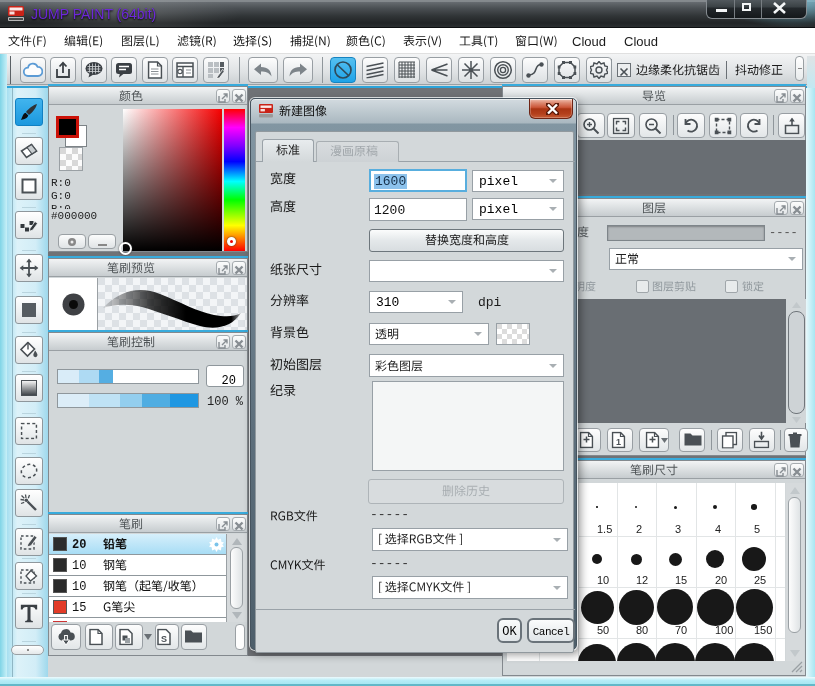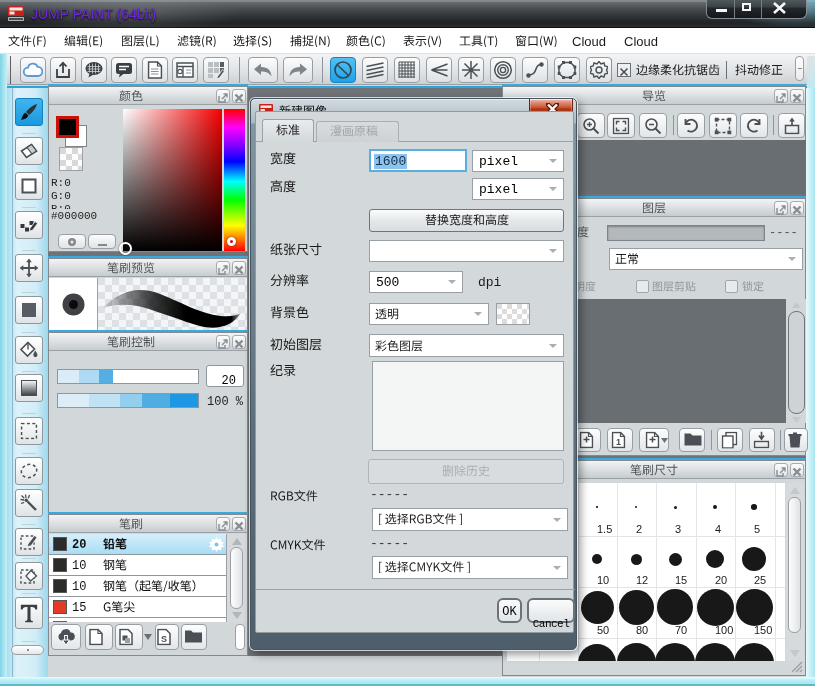--- a/index.html
+++ b/index.html
@@ -795,21 +795,21 @@
       <svg class="ab" style="left:28px;top:6px" width="48" height="12" viewBox="0 0 48 12">
         <path fill="#111" transform="matrix(0.012 0 0 -0.012 0 10.32)" d="M360 213C390 163 426 95 442 51L495 83C480 125 444 190 411 240ZM135 235C115 174 82 112 41 68C56 59 82 40 94 30C133 77 173 150 196 220ZM553 744V400C553 267 545 95 460 -25C476 -34 506 -57 518 -71C610 59 623 256 623 400V432H775V-75H848V432H958V502H623V694C729 710 843 736 927 767L866 822C794 792 665 762 553 744ZM214 827C230 799 246 765 258 735H61V672H503V735H336C323 768 301 811 282 844ZM377 667C365 621 342 553 323 507H46V443H251V339H50V273H251V18C251 8 249 5 239 5C228 4 197 4 162 5C172 -13 182 -41 184 -59C233 -59 267 -58 290 -47C313 -36 320 -18 320 17V273H507V339H320V443H519V507H391C410 549 429 603 447 652ZM126 651C146 606 161 546 165 507L230 525C225 563 208 622 187 665Z M1394 755V695H1581V620H1330V561H1581V483H1387V422H1581V345H1379V288H1581V209H1337V149H1581V49H1652V149H1937V209H1652V288H1899V345H1652V422H1876V561H1945V620H1876V755H1652V840H1581V755ZM1652 561H1809V483H1652ZM1652 620V695H1809V620ZM1097 393C1097 404 1120 417 1135 425H1258C1246 336 1226 259 1200 193C1173 233 1151 283 1134 343L1078 322C1102 241 1132 177 1169 126C1134 60 1089 8 1037 -30C1053 -40 1081 -66 1092 -80C1140 -43 1183 7 1218 70C1323 -30 1469 -55 1653 -55H1933C1937 -35 1951 -2 1962 14C1911 13 1694 13 1654 13C1485 13 1347 35 1249 132C1290 225 1319 342 1334 483L1292 493L1278 492H1192C1242 567 1293 661 1338 758L1290 789L1266 778H1064V711H1237C1197 622 1147 540 1129 515C1109 483 1084 458 1066 454C1076 439 1091 408 1097 393Z M2375 279C2455 262 2557 227 2613 199L2644 250C2588 276 2487 309 2407 325ZM2275 152C2413 135 2586 95 2682 61L2715 117C2618 149 2445 188 2310 203ZM2084 796V-80H2156V-38H2842V-80H2917V796ZM2156 29V728H2842V29ZM2414 708C2364 626 2278 548 2192 497C2208 487 2234 464 2245 452C2275 472 2306 496 2337 523C2367 491 2404 461 2444 434C2359 394 2263 364 2174 346C2187 332 2203 303 2210 285C2308 308 2413 345 2508 396C2591 351 2686 317 2781 296C2790 314 2809 340 2823 353C2735 369 2647 396 2569 432C2644 481 2707 538 2749 606L2706 631L2695 628H2436C2451 647 2465 666 2477 686ZM2378 563 2385 570H2644C2608 531 2560 496 2506 465C2455 494 2411 527 2378 563Z M3486 710H3666C3649 681 3628 651 3607 629H3420C3444 656 3466 683 3486 710ZM3487 839C3445 755 3366 649 3256 571C3272 561 3294 539 3305 523C3324 537 3341 552 3358 567V413H3513C3465 371 3394 329 3287 296C3303 283 3321 262 3330 249C3420 278 3486 313 3534 350C3550 335 3564 320 3577 303C3509 242 3384 180 3287 151C3301 139 3319 117 3329 102C3417 134 3530 197 3604 260C3614 241 3622 222 3628 204C3549 123 3402 46 3278 10C3292 -3 3311 -27 3322 -44C3430 -7 3555 63 3642 141C3651 78 3640 24 3618 3C3604 -14 3589 -16 3569 -16C3552 -16 3529 -15 3503 -12C3514 -31 3520 -60 3521 -77C3544 -79 3566 -79 3584 -79C3619 -79 3645 -72 3670 -45C3713 -4 3727 104 3694 209L3743 232C3779 123 3841 28 3921 -23C3932 -5 3954 21 3970 34C3893 76 3831 162 3798 259C3837 279 3876 301 3909 322L3858 370C3812 337 3738 292 3675 260C3653 307 3621 352 3577 387L3600 413H3898V629H3685C3714 664 3743 703 3765 741L3721 773L3707 769H3526L3559 826ZM3425 571H3603C3598 542 3588 507 3563 470H3425ZM3665 571H3829V470H3637C3655 507 3663 542 3665 571ZM3262 836C3209 685 3122 535 3029 437C3043 420 3065 381 3072 363C3102 395 3131 433 3159 473V-77H3230V588C3270 660 3305 738 3333 815Z"></path>
       </svg>
       <div class="ab" style="left:278px;top:0px;width:44px;height:20px;border:1px solid #6e2414;border-top:none;border-radius:0 0 6px 6px;
 background:linear-gradient(#f2c2b2,#dd8a72 20%,#cb5638 44%,#a93413 52%,#b4401c 78%,#c55c36);box-shadow:inset 0 1px 0 rgba(255,255,255,.55),inset 0 0 0 1px rgba(255,255,255,.25)">
 <svg class="ab" style="left:16px;top:4px" width="13" height="12" viewBox="0 0 13 12">
 <path d="M2 1.5 L11 10.5 M11 1.5 L2 10.5" stroke="#5c1a0a" stroke-width="4.6" stroke-linecap="round"></path>
 <path d="M2 1.5 L11 10.5 M11 1.5 L2 10.5" stroke="#fff" stroke-width="2.4"></path>
         </svg>
       </div>
-      <div class="ab" style="left:4px;top:12px;width:319px;height:522px;background:#d3d8da;border:1px solid #91999e;border-radius:2px">
+      <div class="ab" style="left:4px;top:32px;width:319px;height:522px;background:#d3d8da;border:1px solid #91999e;border-radius:2px">
         <div class="ab" style="left:0px;top:29px;width:319px;height:1px;background:#9aa2a8"></div>
         <div class="ab" style="left:6px;top:7px;width:52px;height:23px;background:linear-gradient(#e8ecee,#d3d8da);
 border:1px solid #9aa2a8;border-bottom:none;border-radius:3px 3px 0 0"></div>
         <svg class="ab" style="left:20px;top:12px" width="24" height="12" viewBox="0 0 24 12">
           <path fill="#222" transform="matrix(0.012 0 0 -0.012 0 10.32)" d="M466 764V693H902V764ZM779 325C826 225 873 95 888 16L957 41C940 120 892 247 843 345ZM491 342C465 236 420 129 364 57C381 49 411 28 425 18C479 94 529 211 560 327ZM422 525V454H636V18C636 5 632 1 617 0C604 0 557 -1 505 1C515 -22 526 -54 529 -76C599 -76 645 -74 674 -62C703 -49 712 -26 712 17V454H956V525ZM202 840V628H49V558H186C153 434 88 290 24 215C38 196 58 165 66 145C116 209 165 314 202 422V-79H277V444C311 395 351 333 368 301L412 360C392 388 306 498 277 531V558H408V628H277V840Z M1048 765C1098 695 1157 598 1183 538L1253 575C1226 634 1165 727 1113 796ZM1048 2 1124 -33C1171 62 1226 191 1268 303L1202 339C1156 220 1093 84 1048 2ZM1435 395H1646V262H1435ZM1435 461V596H1646V461ZM1607 805C1635 761 1667 701 1681 661H1452C1476 710 1497 762 1515 814L1445 831C1395 677 1310 528 1211 433C1227 421 1255 394 1266 380C1301 416 1334 458 1365 506V-80H1435V-9H1954V59H1719V196H1912V262H1719V395H1913V461H1719V596H1934V661H1686L1750 693C1734 731 1702 789 1670 833ZM1435 196H1646V59H1435Z"></path>
         </svg>
         <div class="ab" style="left:60px;top:9px;width:83px;height:21px;background:linear-gradient(#d8dcde,#cdd2d5);
 border:1px solid #a8aeb2;border-bottom:none;border-radius:3px 3px 0 0"></div>
         <svg class="ab" style="left:74px;top:13px" width="48" height="12" viewBox="0 0 48 12">
           <path fill="#a0a6aa" transform="matrix(0.012 0 0 -0.012 0 10.32)" d="M744 450H857V356H744ZM574 450H685V356H574ZM407 450H514V356H407ZM341 501V305H926V501ZM465 656H805V598H465ZM465 760H805V703H465ZM394 809V549H879V809ZM91 767C154 734 234 682 272 645L320 704C279 739 198 788 135 820ZM42 496C103 461 181 407 219 371L266 430C226 465 148 515 87 547ZM63 -10 127 -60C181 29 245 147 294 248L238 296C184 188 113 63 63 -10ZM784 194C744 150 691 113 628 82C567 113 515 151 475 194ZM317 256V194H391C433 138 487 90 552 50C464 17 365 -5 269 -16C282 -32 298 -62 304 -81C415 -63 527 -35 626 8C712 -33 811 -62 916 -79C926 -59 945 -30 961 -14C869 -2 783 19 705 48C786 95 854 155 897 232L849 259L836 256Z M1092 775V704H1910V775ZM1257 592V142H1739V592ZM1321 338H1463V206H1321ZM1530 338H1673V206H1530ZM1321 529H1463V398H1321ZM1530 529H1673V398H1530ZM1090 526V-29H1836V-76H1911V533H1836V41H1167V526Z M2369 402H2788V308H2369ZM2369 552H2788V459H2369ZM2699 165C2759 100 2838 11 2876 -42L2940 -4C2899 48 2818 135 2758 197ZM2371 199C2326 132 2260 56 2200 4C2219 -6 2250 -26 2264 -37C2320 17 2390 102 2442 175ZM2131 785V501C2131 347 2123 132 2035 -21C2053 -28 2085 -48 2099 -60C2192 101 2205 338 2205 501V715H2943V785ZM2530 704C2522 678 2507 642 2492 611H2295V248H2541V4C2541 -8 2537 -13 2521 -13C2506 -14 2455 -14 2396 -12C2405 -32 2416 -59 2419 -79C2496 -79 2545 -79 2576 -68C2605 -57 2614 -36 2614 3V248H2864V611H2573C2588 636 2603 664 2617 691Z M3520 561H3805V469H3520ZM3453 616V414H3875V616ZM3585 181H3743V85H3585ZM3528 235V31H3802V235ZM3334 827C3267 797 3151 771 3051 754C3060 737 3070 711 3072 695C3111 700 3152 707 3193 715V553H3051V482H3182C3146 369 3083 240 3026 169C3038 151 3058 119 3066 98C3111 158 3157 252 3193 350V-82H3264V379C3292 340 3325 291 3337 265L3383 326C3365 348 3290 432 3264 457V482H3396V553H3264V730C3307 741 3348 753 3382 766ZM3589 826C3604 799 3618 766 3629 736H3381V672H3954V736H3708C3697 769 3677 812 3659 845ZM3391 357V-80H3459V293H3870V-9C3870 -19 3866 -22 3856 -22C3847 -22 3814 -22 3778 -21C3787 -38 3796 -63 3798 -80C3853 -81 3888 -80 3910 -69C3933 -60 3938 -42 3938 -9V357Z"></path>
@@ -832,28 +832,31 @@
         <svg class="ab" style="left:14px;top:226px" width="52" height="13" viewBox="0 0 52 13">
           <path fill="#1b1b1b" transform="matrix(0.013 0 0 -0.013 0 11.18)" d="M160 808C192 765 229 706 246 668L306 707C289 743 251 799 218 840ZM415 755V682H579C567 352 526 115 345 -23C362 -36 393 -66 404 -81C593 79 640 324 656 682H848C836 221 822 51 789 14C778 -1 766 -4 748 -4C724 -4 669 -3 608 2C621 -18 630 -50 631 -71C688 -74 744 -75 778 -72C812 -68 834 -58 856 -28C895 23 908 197 922 714C922 724 923 755 923 755ZM54 663V595H305C244 467 136 334 35 259C48 246 68 208 75 188C116 221 158 263 199 311V-79H276V322C315 274 360 215 381 184L427 244C414 259 380 297 346 335C375 361 410 395 443 428L391 470C373 442 339 402 310 372L276 407V409C326 480 370 558 400 636L357 666L343 663Z M1462 327V-80H1531V-36H1833V-78H1905V327ZM1531 31V259H1833V31ZM1429 407C1458 419 1501 423 1873 452C1886 426 1897 402 1905 381L1969 414C1938 491 1868 608 1800 695L1740 666C1774 622 1808 569 1838 517L1519 497C1585 587 1651 703 1705 819L1627 841C1577 714 1495 580 1468 544C1443 508 1423 484 1404 480C1413 460 1425 423 1429 407ZM1202 565H1316C1304 437 1281 329 1247 241C1213 268 1178 295 1144 319C1163 390 1184 477 1202 565ZM1065 292C1115 258 1168 216 1217 174C1171 84 1112 20 1040 -19C1056 -33 1076 -60 1086 -78C1162 -31 1223 34 1271 124C1309 87 1342 52 1364 21L1410 82C1385 115 1347 154 1303 193C1349 305 1377 448 1389 630L1345 637L1333 635H1216C1229 703 1240 770 1248 831L1178 836C1171 774 1161 705 1148 635H1043V565H1134C1113 462 1088 363 1065 292Z M2375 279C2455 262 2557 227 2613 199L2644 250C2588 276 2487 309 2407 325ZM2275 152C2413 135 2586 95 2682 61L2715 117C2618 149 2445 188 2310 203ZM2084 796V-80H2156V-38H2842V-80H2917V796ZM2156 29V728H2842V29ZM2414 708C2364 626 2278 548 2192 497C2208 487 2234 464 2245 452C2275 472 2306 496 2337 523C2367 491 2404 461 2444 434C2359 394 2263 364 2174 346C2187 332 2203 303 2210 285C2308 308 2413 345 2508 396C2591 351 2686 317 2781 296C2790 314 2809 340 2823 353C2735 369 2647 396 2569 432C2644 481 2707 538 2749 606L2706 631L2695 628H2436C2451 647 2465 666 2477 686ZM2378 563 2385 570H2644C2608 531 2560 496 2506 465C2455 494 2411 527 2378 563Z M3304 456V389H3873V456ZM3209 727H3811V607H3209ZM3133 792V499C3133 340 3124 117 3031 -40C3050 -47 3083 -66 3098 -78C3195 86 3209 331 3209 499V542H3886V792ZM3288 -64C3319 -52 3367 -48 3803 -19C3818 -45 3832 -70 3842 -89L3911 -55C3877 6 3806 112 3751 189L3686 162C3712 126 3740 83 3766 41L3380 18C3433 74 3487 145 3533 218H3943V284H3239V218H3438C3394 142 3338 72 3320 52C3298 27 3278 9 3261 6C3270 -13 3283 -49 3288 -64Z"></path>
         </svg>
         <svg class="ab" style="left:14px;top:252px" width="26" height="13" viewBox="0 0 26 13">
           <path fill="#1b1b1b" transform="matrix(0.013 0 0 -0.013 0 11.18)" d="M41 53 54 -22C153 -2 289 25 419 51L413 119C277 94 134 67 41 53ZM60 424C77 432 103 437 243 454C193 391 147 341 126 322C91 286 66 262 42 257C51 237 64 200 68 184C90 196 127 204 409 248C407 264 405 294 406 313L182 282C269 368 356 475 431 585L365 628C344 592 320 556 295 522L146 509C212 593 278 700 331 806L257 838C207 718 124 591 98 558C74 525 55 502 35 498C44 478 56 441 60 424ZM460 775V701H824V447H476V59C476 -36 509 -60 616 -60C639 -60 800 -60 825 -60C929 -60 953 -14 963 147C942 152 910 165 892 179C886 37 877 11 821 11C785 11 649 11 622 11C563 11 553 20 553 59V375H824V324H899V775Z M1134 317C1199 281 1278 224 1316 186L1369 238C1329 276 1248 329 1185 363ZM1134 784V715H1740L1736 623H1164V554H1732L1726 462H1067V395H1461V212C1316 152 1165 91 1068 54L1108 -13C1206 29 1337 85 1461 140V2C1461 -12 1456 -16 1440 -17C1424 -18 1368 -18 1309 -16C1319 -35 1331 -63 1335 -82C1413 -82 1464 -82 1495 -71C1527 -60 1537 -42 1537 1V236C1623 106 1748 9 1904 -40C1914 -20 1937 9 1953 25C1845 54 1751 107 1675 177C1739 216 1814 272 1874 323L1810 370C1765 325 1691 266 1629 224C1592 266 1561 314 1537 365V395H1940V462H1804C1813 565 1820 688 1822 784L1763 788L1750 784Z"></path>
         </svg>
         <div class="ab" style="left:113px;top:37px;width:98px;height:23px;background:#fff;border:2px solid #58aede">
 <span class="mono" style="position:absolute;left:3px;top:3px;font-size:13px;background:#8cc2ec;color:#16304a;padding:0 1px">1600</span>
         </div>
         <div class="dd mono" style="left:216px;top:38px;width:92px;height:22px;font-size:13px;padding:3px 0 0 6px">pixel</div>
+        <div class="ab" style="left:113px;top:66px;width:98px;height:23px;background:#fff;border:1px solid #98a0a6">
+<span class="mono" style="position:absolute;left:4px;top:4px;font-size:13px;color:#111">1200</span>
+        </div>
         <div class="dd mono" style="left:216px;top:66px;width:92px;height:22px;font-size:13px;padding:3px 0 0 6px">pixel</div>
         <div class="ab" style="left:113px;top:97px;width:195px;height:23px;border:1px solid #6d767c;border-radius:3px;
 background:linear-gradient(#fbfcfc,#e4e8ea 50%,#d8dde0)"></div>
         <svg class="ab" style="left:169px;top:102px" width="84" height="12" viewBox="0 0 84 12">
           <path fill="#1b1b1b" transform="matrix(0.012 0 0 -0.012 0 10.32)" d="M260 124H738V22H260ZM260 183V279H738V183ZM186 343V-80H260V-42H738V-76H813V343ZM244 840V752H91V692H244C244 665 243 635 237 604H61V542H220C195 478 145 413 43 362C60 349 83 326 93 310C182 359 236 418 268 479C320 441 376 398 408 369L456 420C419 451 349 501 294 539L295 542H467V604H310C314 635 316 665 316 692H449V752H316V840ZM675 840V752H526V692H675V682C675 658 674 631 668 604H505V542H648C622 489 572 437 478 398C493 385 515 361 525 345C629 393 685 455 715 519C759 431 829 358 917 320C928 338 948 363 965 377C882 406 814 468 772 542H940V604H741C746 631 747 656 747 681V692H909V752H747V840Z M1164 839V638H1048V568H1164V345C1116 331 1072 318 1036 309L1056 235L1164 270V12C1164 0 1159 -4 1148 -4C1137 -5 1103 -5 1064 -4C1074 -25 1084 -58 1087 -77C1145 -78 1182 -75 1205 -62C1229 -50 1238 -29 1238 12V294L1345 329L1334 399L1238 368V568H1331V638H1238V839ZM1536 688H1744C1721 654 1692 617 1664 587H1458C1487 620 1513 654 1536 688ZM1333 289V224H1575C1535 137 1452 48 1279 -28C1295 -42 1318 -66 1329 -81C1499 -1 1588 93 1635 186C1699 68 1802 -28 1921 -77C1931 -59 1953 -32 1969 -17C1848 25 1744 115 1687 224H1950V289H1880V587H1750C1788 629 1827 678 1853 722L1803 756L1791 752H1575C1589 778 1602 803 1613 828L1537 842C1502 757 1435 651 1337 572C1353 561 1377 536 1388 519L1406 535V289ZM1478 289V527H1611V422C1611 382 1609 337 1598 289ZM1805 289H1671C1682 336 1684 381 1684 421V527H1805Z M2523 190V29C2523 -47 2550 -68 2652 -68C2674 -68 2814 -68 2837 -68C2929 -68 2952 -32 2961 120C2941 125 2910 136 2893 149C2888 17 2881 -1 2832 -1C2800 -1 2682 -1 2658 -1C2607 -1 2598 3 2598 30V190ZM2441 316V237C2441 156 2413 45 2042 -32C2060 -48 2083 -77 2092 -95C2477 -5 2521 130 2521 235V316ZM2201 417V101H2276V352H2719V107H2797V417ZM2432 828C2445 804 2458 776 2470 751H2076V568H2146V686H2853V568H2926V751H2561C2549 781 2528 821 2510 850ZM2597 650V585H2404V651H2327V585H2174V524H2327V452H2404V524H2597V451H2672V524H2828V585H2672V650Z M3386 644V557H3225V495H3386V329H3775V495H3937V557H3775V644H3701V557H3458V644ZM3701 495V389H3458V495ZM3757 203C3713 151 3651 110 3579 78C3508 111 3450 153 3408 203ZM3239 265V203H3369L3335 189C3376 133 3431 86 3497 47C3403 17 3298 -1 3192 -10C3203 -27 3217 -56 3222 -74C3347 -60 3469 -35 3576 7C3675 -37 3792 -65 3918 -80C3927 -61 3946 -31 3962 -15C3852 -5 3749 15 3660 46C3748 93 3821 157 3867 243L3820 268L3807 265ZM3473 827C3487 801 3502 769 3513 741H3126V468C3126 319 3119 105 3037 -46C3056 -52 3089 -68 3104 -80C3188 78 3201 309 3201 469V670H3948V741H3598C3586 773 3566 813 3548 845Z M4531 747V-35H4604V47H4827V-28H4903V747ZM4604 119V675H4827V119ZM4439 831C4351 795 4193 765 4060 747C4068 730 4078 704 4081 687C4134 693 4191 701 4247 711V544H4050V474H4228C4182 348 4102 211 4026 134C4039 115 4058 86 4067 64C4132 133 4198 248 4247 366V-78H4321V363C4364 306 4420 230 4443 192L4489 254C4465 285 4358 411 4321 449V474H4496V544H4321V726C4384 739 4442 754 4489 772Z M5286 559H5719V468H5286ZM5211 614V413H5797V614ZM5441 826 5470 736H5059V670H5937V736H5553C5542 768 5527 810 5513 843ZM5096 357V-79H5168V294H5830V-1C5830 -12 5825 -16 5813 -16C5801 -16 5754 -17 5711 -15C5720 -31 5731 -54 5735 -72C5799 -72 5842 -72 5869 -63C5896 -53 5905 -37 5905 0V357ZM5281 235V-21H5352V29H5706V235ZM5352 179H5638V85H5352Z M6386 644V557H6225V495H6386V329H6775V495H6937V557H6775V644H6701V557H6458V644ZM6701 495V389H6458V495ZM6757 203C6713 151 6651 110 6579 78C6508 111 6450 153 6408 203ZM6239 265V203H6369L6335 189C6376 133 6431 86 6497 47C6403 17 6298 -1 6192 -10C6203 -27 6217 -56 6222 -74C6347 -60 6469 -35 6576 7C6675 -37 6792 -65 6918 -80C6927 -61 6946 -31 6962 -15C6852 -5 6749 15 6660 46C6748 93 6821 157 6867 243L6820 268L6807 265ZM6473 827C6487 801 6502 769 6513 741H6126V468C6126 319 6119 105 6037 -46C6056 -52 6089 -68 6104 -80C6188 78 6201 309 6201 469V670H6948V741H6598C6586 773 6566 813 6548 845Z"></path>
         </svg>
         <div class="dd" style="left:113px;top:128px;width:195px;height:22px"></div>
-        <div class="dd mono" style="left:113px;top:159px;width:94px;height:22px;font-size:13px;padding:3px 0 0 6px">500</div>
+        <div class="dd mono" style="left:113px;top:159px;width:94px;height:22px;font-size:13px;padding:3px 0 0 6px">310</div>
         <div class="ab mono" style="left:222px;top:163px;font-size:13px;color:#1b1b1b">dpi</div>
         <div class="dd" style="left:113px;top:191px;width:120px;height:22px"></div>
         <svg class="ab" style="left:119px;top:196px" width="24" height="12" viewBox="0 0 24 12">
           <path fill="#222" transform="matrix(0.012 0 0 -0.012 0 10.32)" d="M61 765C119 716 187 646 216 597L278 644C246 692 177 760 118 806ZM854 824C736 797 518 780 338 773C345 758 353 734 355 719C430 721 512 725 593 732V655H313V596H547C480 526 377 462 283 431C298 418 318 393 329 377C421 413 523 483 593 561V427H665V564C732 487 831 417 923 381C934 398 954 423 969 436C874 465 773 528 709 596H952V655H665V738C754 747 837 759 903 773ZM392 403V344H508C490 237 446 158 309 115C324 102 343 76 350 60C506 113 558 210 579 344H699C691 312 683 280 674 255H844C835 180 826 147 813 135C805 128 797 127 780 127C763 127 716 128 668 132C678 115 685 91 686 74C736 70 784 70 808 72C835 73 854 78 870 94C892 115 904 166 916 283C917 293 918 311 918 311H756L777 403ZM251 456H56V386H179V83C136 63 90 27 45 -15L95 -80C152 -18 206 34 243 34C265 34 296 5 335 -19C401 -58 484 -68 600 -68C698 -68 867 -63 945 -58C946 -36 958 1 966 20C867 10 715 3 601 3C495 3 411 9 349 46C301 74 278 98 251 100Z M1338 451V252H1151V451ZM1338 519H1151V710H1338ZM1080 779V88H1151V182H1408V779ZM1854 727V554H1574V727ZM1501 797V441C1501 285 1484 94 1314 -35C1330 -46 1358 -71 1369 -87C1484 1 1535 122 1558 241H1854V19C1854 1 1847 -5 1829 -5C1812 -6 1749 -7 1684 -4C1695 -25 1708 -57 1711 -78C1798 -78 1852 -76 1885 -64C1917 -52 1928 -28 1928 19V797ZM1854 486V309H1568C1573 354 1574 399 1574 440V486Z"></path>
         </svg>
         <div class="ab" style="left:240px;top:191px;width:34px;height:22px;border:1px solid #98a0a6;
 background:repeating-conic-gradient(#fff 0 25%,#dcdcdc 0 50%);background-size:10px 10px"></div>
         <div class="dd" style="left:113px;top:222px;width:195px;height:23px"></div>
         <svg class="ab" style="left:119px;top:228px" width="48" height="12" viewBox="0 0 48 12">
           <path fill="#222" transform="matrix(0.012 0 0 -0.012 0 10.32)" d="M524 828C413 794 214 769 50 755C58 738 68 711 70 693C237 704 441 728 571 765ZM79 626C116 578 152 510 166 465L227 494C211 538 174 603 136 652ZM256 661C285 612 312 546 322 501L385 524C374 567 345 631 316 680ZM497 683C476 624 437 540 407 487L464 467C496 516 537 595 569 662ZM845 823C788 746 681 665 592 618C612 603 634 580 648 562C743 617 850 704 920 793ZM874 548C810 467 695 382 598 333C618 319 641 295 654 278C756 334 872 425 946 517ZM897 266C825 146 687 41 542 -17C562 -34 584 -60 596 -80C748 -11 888 101 971 236ZM363 313H367L363 309ZM290 487V382H57V313H268C210 213 114 111 27 58C43 41 63 12 73 -8C148 46 229 133 290 223V-78H363V243C421 192 478 129 507 85L558 135C523 185 450 259 379 313H570V382H363V487Z M1474 492V319H1243V492ZM1547 492H1786V319H1547ZM1598 685C1569 643 1531 597 1494 563H1229C1268 601 1304 642 1337 685ZM1354 843C1284 708 1162 587 1039 511C1053 495 1074 457 1081 441C1111 461 1141 484 1170 509V81C1170 -36 1219 -63 1378 -63C1414 -63 1725 -63 1765 -63C1914 -63 1945 -18 1963 138C1941 142 1910 154 1890 166C1879 34 1863 6 1764 6C1696 6 1426 6 1373 6C1263 6 1243 20 1243 80V247H1786V202H1861V563H1585C1632 611 1678 669 1712 722L1663 757L1648 752H1383C1397 774 1410 796 1422 818Z M2375 279C2455 262 2557 227 2613 199L2644 250C2588 276 2487 309 2407 325ZM2275 152C2413 135 2586 95 2682 61L2715 117C2618 149 2445 188 2310 203ZM2084 796V-80H2156V-38H2842V-80H2917V796ZM2156 29V728H2842V29ZM2414 708C2364 626 2278 548 2192 497C2208 487 2234 464 2245 452C2275 472 2306 496 2337 523C2367 491 2404 461 2444 434C2359 394 2263 364 2174 346C2187 332 2203 303 2210 285C2308 308 2413 345 2508 396C2591 351 2686 317 2781 296C2790 314 2809 340 2823 353C2735 369 2647 396 2569 432C2644 481 2707 538 2749 606L2706 631L2695 628H2436C2451 647 2465 666 2477 686ZM2378 563 2385 570H2644C2608 531 2560 496 2506 465C2455 494 2411 527 2378 563Z M3304 456V389H3873V456ZM3209 727H3811V607H3209ZM3133 792V499C3133 340 3124 117 3031 -40C3050 -47 3083 -66 3098 -78C3195 86 3209 331 3209 499V542H3886V792ZM3288 -64C3319 -52 3367 -48 3803 -19C3818 -45 3832 -70 3842 -89L3911 -55C3877 6 3806 112 3751 189L3686 162C3712 126 3740 83 3766 41L3380 18C3433 74 3487 145 3533 218H3943V284H3239V218H3438C3394 142 3338 72 3320 52C3298 27 3278 9 3261 6C3270 -13 3283 -49 3288 -64Z"></path>
@@ -877,15 +880,15 @@
         </svg>
         <div class="ab mono" style="left:114px;top:424px;font-size:13px;color:#333">-----</div>
         <div class="dd" style="left:116px;top:444px;width:196px;height:23px"></div>
         <svg class="ab" style="left:122px;top:449px" width="93" height="12" viewBox="0 0 93 12">
           <path fill="#222" transform="matrix(0.012 0 0 -0.012 0 10.32)" d="M106 -170H304V-118H174V739H304V792H106Z M623 765C681 716 749 646 778 597L840 644C808 692 739 760 680 806ZM1008 810C984 721 942 633 888 574C906 565 938 545 952 534C975 562 997 597 1017 636H1165V490H882V423H1063C1046 292 1005 197 855 144C871 130 893 102 901 83C1069 149 1119 264 1138 423H1241V191C1241 115 1258 93 1333 93C1348 93 1416 93 1431 93C1494 93 1514 125 1521 252C1500 257 1469 268 1455 282C1452 177 1448 163 1423 163C1409 163 1354 163 1344 163C1318 163 1315 166 1315 191V423H1513V490H1240V636H1471V701H1240V836H1165V701H1047C1060 731 1071 763 1080 795ZM813 456H618V386H741V83C698 63 652 27 607 -15L657 -80C714 -18 768 34 805 34C827 34 858 5 897 -19C963 -58 1046 -68 1162 -68C1260 -68 1429 -63 1507 -58C1508 -36 1520 1 1528 20C1429 10 1277 3 1163 3C1057 3 973 9 911 46C863 74 840 98 813 100Z M1739 839V639H1608V569H1739V356C1686 340 1637 326 1598 315L1617 242L1739 281V12C1739 -1 1734 -5 1722 -6C1710 -6 1671 -7 1628 -5C1638 -26 1647 -57 1650 -76C1714 -76 1753 -75 1778 -62C1803 -50 1812 -29 1812 12V305L1928 343L1918 412L1812 379V569H1931V639H1812V839ZM2366 719C2330 667 2281 621 2224 581C2172 621 2128 667 2094 719ZM1958 787V719H2022C2059 652 2108 594 2166 544C2088 497 2000 462 1915 441C1929 426 1947 398 1955 380C2046 407 2139 447 2222 500C2300 446 2391 405 2490 379C2500 399 2521 427 2536 442C2442 462 2356 496 2282 542C2361 602 2428 677 2471 765L2426 790L2413 787ZM2182 412V324H1979V256H2182V153H1928V85H2182V-82H2257V85H2519V153H2257V256H2447V324H2257V412Z M2939 -13C3034 -13 3106 25 3164 92L3113 151C3066 99 3013 68 2943 68C2803 68 2715 184 2715 369C2715 552 2808 665 2946 665C3009 665 3057 637 3096 596L3146 656C3104 703 3034 746 2945 746C2759 746 2620 603 2620 366C2620 128 2756 -13 2939 -13Z M3301 0H3384V406C3384 469 3378 558 3372 622H3376L3435 455L3574 74H3636L3774 455L3833 622H3837C3832 558 3825 469 3825 406V0H3911V733H3800L3660 341C3643 291 3628 239 3609 188H3605C3587 239 3571 291 3552 341L3412 733H3301Z M4231 0H4323V284L4544 733H4448L4354 526C4331 472 4306 420 4280 365H4276C4250 420 4228 472 4204 526L4109 733H4011L4231 284Z M4644 0H4736V232L4862 382L5082 0H5185L4920 455L5150 733H5045L4738 365H4736V733H4644Z M5612 823C5642 774 5674 707 5686 666L5769 693C5755 734 5720 799 5690 847ZM5239 664V590H5395C5454 438 5533 307 5636 200C5526 108 5391 40 5225 -7C5240 -25 5264 -60 5272 -78C5439 -24 5578 48 5691 146C5804 46 5940 -28 6104 -73C6117 -52 6139 -20 6156 -4C5996 36 5860 107 5749 201C5850 304 5927 432 5985 590H6143V664ZM5693 253C5599 348 5525 462 5473 590H5900C5850 455 5781 344 5693 253Z M6506 341V268H6793V-80H6868V268H7142V341H6868V562H7098V635H6868V828H6793V635H6659C6672 680 6683 728 6693 775L6621 790C6598 659 6556 530 6498 447C6516 438 6548 420 6562 409C6589 451 6614 504 6635 562H6793V341ZM6457 836C6403 685 6315 535 6221 437C6234 420 6256 381 6264 363C6296 397 6326 437 6356 480V-78H6428V597C6466 667 6500 741 6528 815Z M7447 -170H7646V792H7447V739H7577V-118H7447Z"></path>
         </svg>
         <div class="ab" style="left:0px;top:477px;width:319px;height:1px;background:#9aa2a8"></div>
         <div class="ab mono" style="left:241px;top:486px;width:25px;height:25px;border:2px solid #6a737a;border-radius:6px;
 background:linear-gradient(#fbfcfc,#e0e5e8);font-size:12px;text-align:center;padding-top:5px">OK</div>
         <div class="ab mono" style="left:271px;top:486px;width:48px;height:25px;border:2px solid #6a737a;border-radius:6px;
-background:linear-gradient(#fbfcfc,#e0e5e8);font-size:11px;text-align:center;padding-top:18px;letter-spacing:-.5px">Cancel</div>
+background:linear-gradient(#fbfcfc,#e0e5e8);font-size:11px;text-align:center;padding-top:6px;letter-spacing:-.5px">Cancel</div>
       </div>
     </div>
   </div>
 </body></html>

